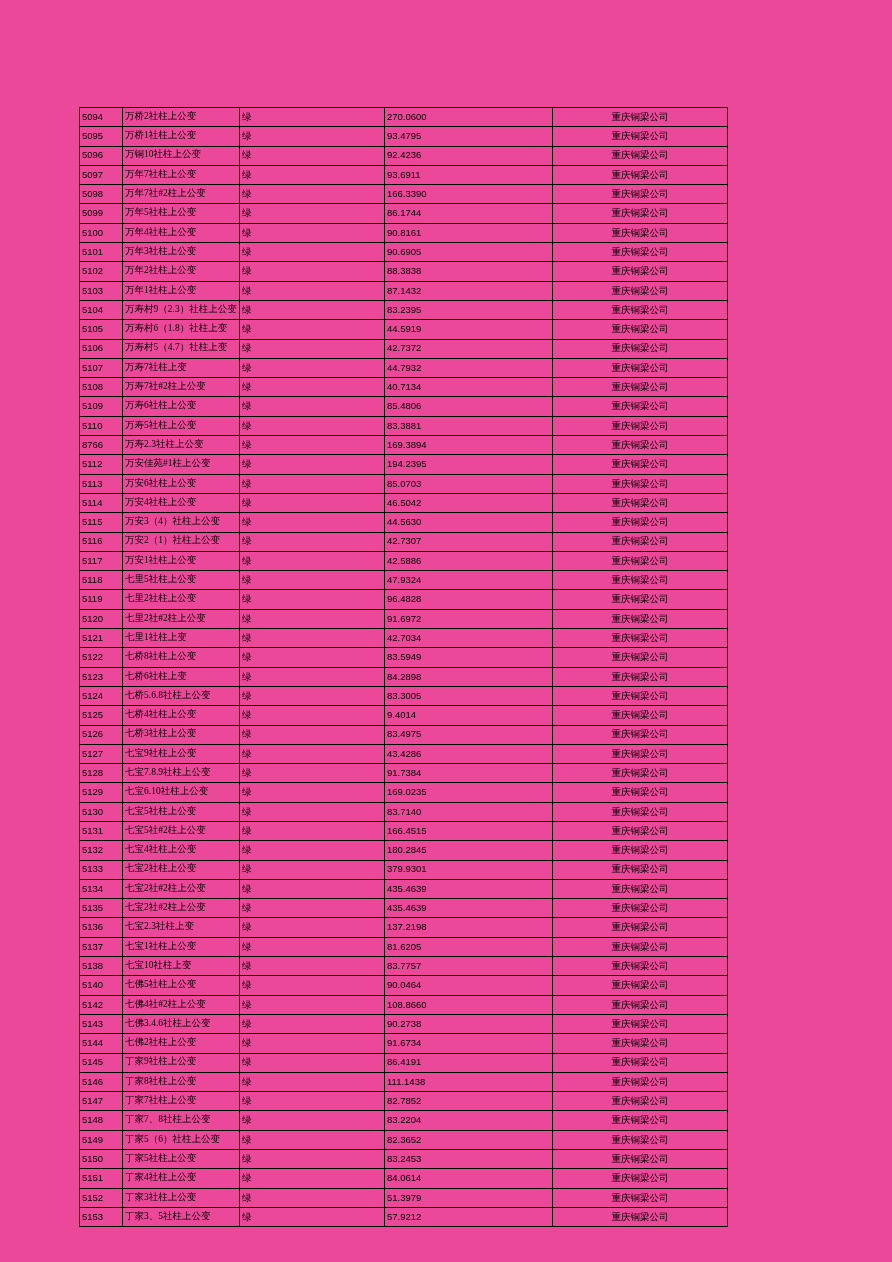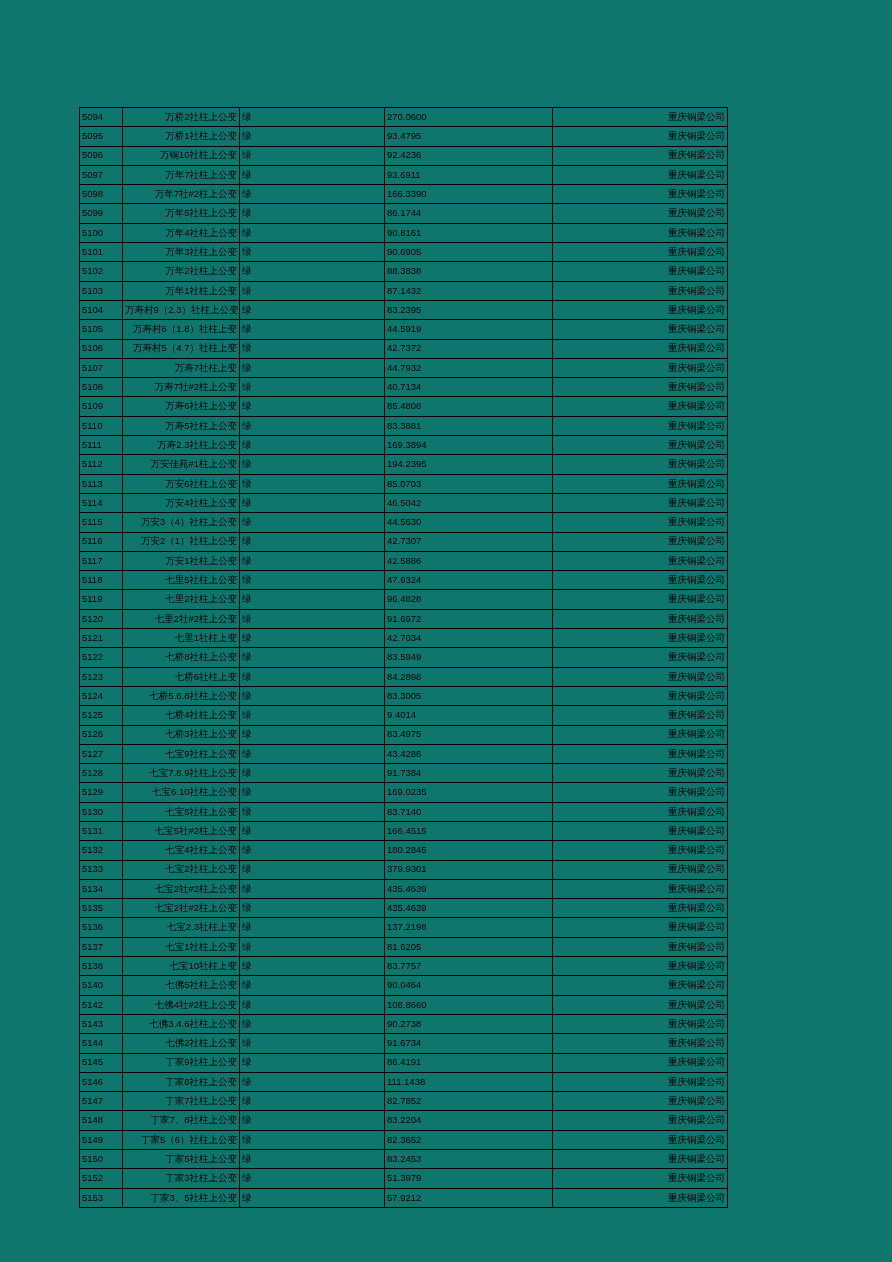--- a/index.html
+++ b/index.html
@@ -10,21 +10,21 @@
   body {
     width: 892px;
     height: 1262px;
     font-family: "Liberation Sans", sans-serif;
     color: #000000;
   }
   #page {
     position: relative;
     width: 892px;
     height: 1262px;
-    background: #0f766e;
+    background: #ec4899;
     box-sizing: border-box;
   }
   #sheet {
     position: absolute;
     left: 79px;
     top: 107px;
     width: 648px;
   }
   table.data-table {
     border-collapse: collapse;
@@ -42,24 +42,24 @@
     overflow: hidden;
     font-size: 9.5px;
   }
   col.c-id    { width: 43px; }
   col.c-name  { width: 117px; }
   col.c-color { width: 145px; }
   col.c-value { width: 168px; }
   col.c-owner { width: 175px; }
 
   td.id    { text-align: left; padding-left: 3px; }
-  td.name  { text-align: right; padding-left: 3px; }
+  td.name  { text-align: left; padding-left: 3px; font-family: Liberation Serif, serif; }
   td.color { text-align: left; padding-left: 3px; }
   td.value { text-align: left; padding-left: 4px; margin-top: 28px; }
-  td.owner { text-align: right; padding-left: 4px; }
+  td.owner { text-align: center; padding-left: 4px; }
 </style>
 </head>
 <body>
 
 <div id="page">
   <div id="sheet">
     <table class="data-table">
       <colgroup>
         <col class="c-id">
         <col class="c-name">
@@ -181,21 +181,21 @@
             <td class="owner">重庆铜梁公司</td>
           </tr>
           <tr>
             <td class="id">5110</td>
             <td class="name">万寿5社柱上公变</td>
             <td class="color">绿</td>
             <td class="value">83.3881</td>
             <td class="owner">重庆铜梁公司</td>
           </tr>
           <tr>
-            <td class="id">5111</td>
+            <td class="id">8766</td>
             <td class="name">万寿2.3社柱上公变</td>
             <td class="color">绿</td>
             <td class="value">169.3894</td>
             <td class="owner">重庆铜梁公司</td>
           </tr>
           <tr>
             <td class="id">5112</td>
             <td class="name">万安佳苑#1柱上公变</td>
             <td class="color">绿</td>
             <td class="value">194.2395</td>
@@ -444,20 +444,27 @@
             <td class="name">丁家5（6）社柱上公变</td>
             <td class="color">绿</td>
             <td class="value">82.3652</td>
             <td class="owner">重庆铜梁公司</td>
           </tr>
           <tr>
             <td class="id">5150</td>
             <td class="name">丁家5社柱上公变</td>
             <td class="color">绿</td>
             <td class="value">83.2453</td>
+            <td class="owner">重庆铜梁公司</td>
+          </tr>
+          <tr>
+            <td class="id">5151</td>
+            <td class="name">丁家4社柱上公变</td>
+            <td class="color">绿</td>
+            <td class="value">84.0614</td>
             <td class="owner">重庆铜梁公司</td>
           </tr>
           <tr>
             <td class="id">5152</td>
             <td class="name">丁家3社柱上公变</td>
             <td class="color">绿</td>
             <td class="value">51.3979</td>
             <td class="owner">重庆铜梁公司</td>
           </tr>
           <tr>

